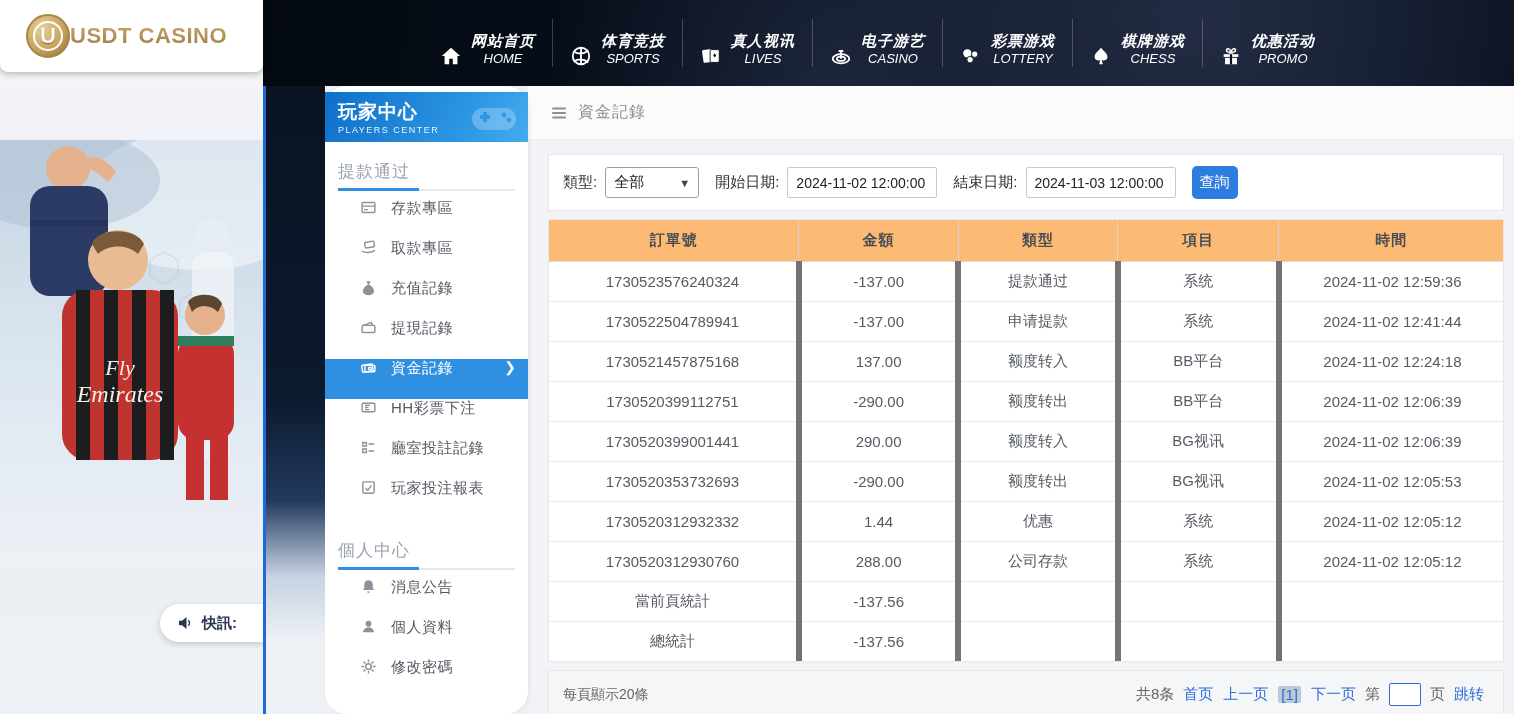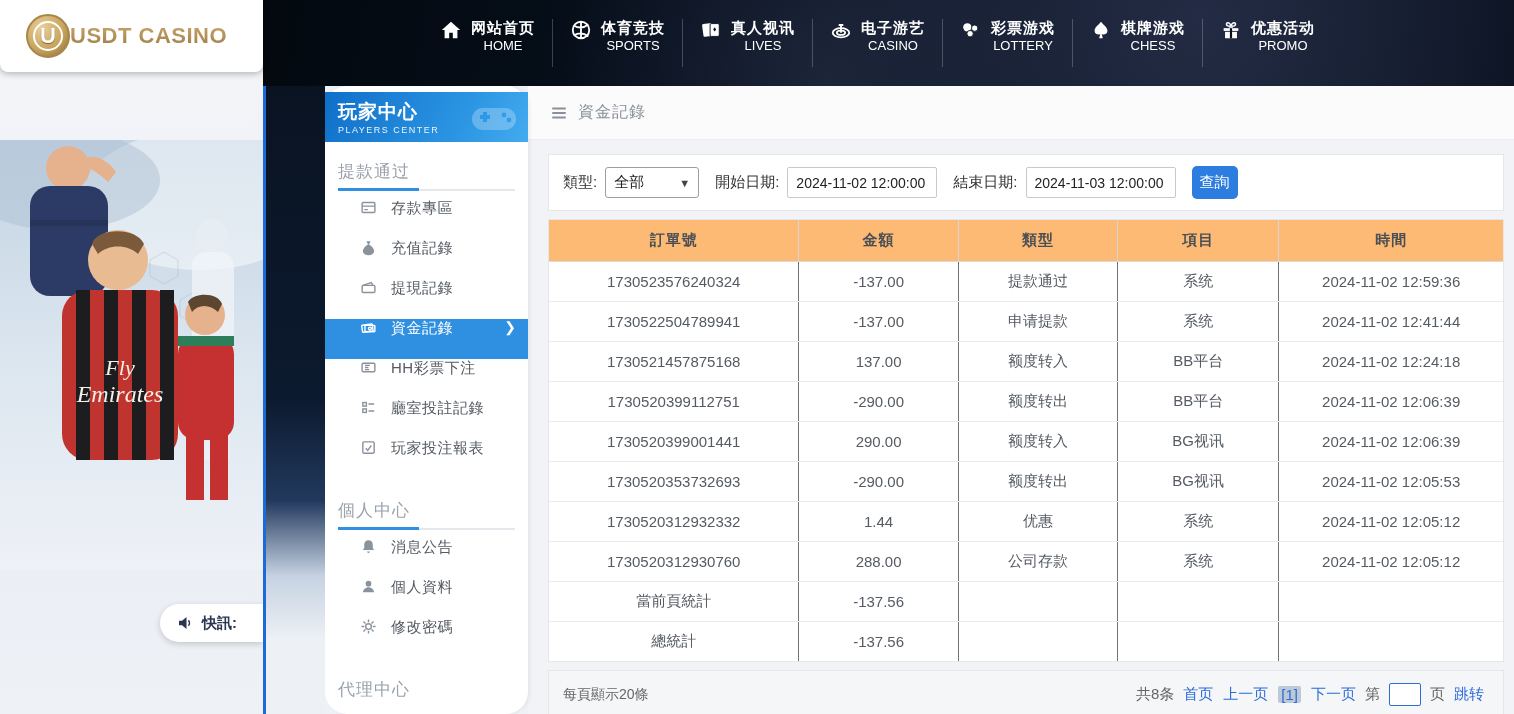--- a/index.html
+++ b/index.html
@@ -19,22 +19,22 @@
   .logo-text { font-size:22px; font-weight:bold; letter-spacing:.5px;
     background:linear-gradient(180deg,#caa76b,#9c7a44);
     -webkit-background-clip:text; background-clip:text; color:transparent; }
 
   
   .topnav { position:absolute; left:263px; top:0; right:0; height:86px;
     background:radial-gradient(circle at 75% 20%, #232c44 0%, transparent 45%),
                radial-gradient(circle at 45% 90%, #1c2438 0%, transparent 40%),
                linear-gradient(100deg,#03090f 0%, #071120 45%, #0d1526 70%, #070d1a 100%);
     display:flex; align-items:center; padding-left:160px; z-index:20; }
-  .nav-item { display:flex; align-items:flex-start; height:48px; padding:0 17px;
-    cursor:pointer; position:relative; }
+  .nav-item { display:flex; align-items:flex-end; height:48px; padding:0 17px;
+    cursor:pointer; position:relative;font-style:italic; }
   .nav-item + .nav-item { border-left:1px solid rgba(255,255,255,.22); }
   .nav-ico { color:#fff; margin-right:9px; display:flex; }
   .nav-txt { display:flex; flex-direction:column; align-items:center; line-height:1.25; }
   .nav-txt .zh { color:#fff; font-size:15px; font-weight:bold; letter-spacing:1px; }
   .nav-txt .en { color:#fff; font-size:13px; }
 
   
   .promo { position:absolute; left:0; top:72px; width:263px; bottom:0;
     background:linear-gradient(180deg,#f2f4f8 0%, #e9edf3 60%, #eef1f6 100%); }
   .promo-photo { position:absolute; left:0; top:68px; width:263px; height:430px; }
@@ -90,21 +90,21 @@
     font-family:"Liberation Sans",sans-serif; }
   .btn-query { width:46px; height:33px; background:#2d7ce0; border:none; border-radius:5px;
     color:#fff; font-size:15px; cursor:pointer; font-family:"Liberation Sans",sans-serif; }
 
   .table-card { margin:8px 10px 0 20px; background:#fff; border:1px solid #e7e7e7; }
   table.rec { width:100%; border-collapse:collapse; table-layout:fixed; }
   table.rec th { height:41px; background:#fdba74; font-size:15px; font-weight:bold; color:#4a4f55;
     border-bottom:1px solid #dadada; border-right:1px solid #d5d5d5; letter-spacing:1px; }
   table.rec th:last-child { border-right:none; }
   table.rec td { height:40px; text-align:center; font-size:15px; color:#555b63;
-    border-bottom:1px solid #ebebeb; border-right:1px solid #737373; }
+    border-bottom:1px solid #ebebeb; border-right:6px solid #737373; }
   table.rec td:last-child { border-right:none; }
   table.rec tr:last-child td { border-bottom:none; }
 
   .footer-bar { margin:8px 10px 0 20px; height:49px; background:#f5f6f8;
     border:1px solid #e7e7e7; display:flex; align-items:center;
     justify-content:space-between; padding:0 14px; }
   .per-page { font-size:14px; color:#666; }
   .pager { display:flex; align-items:center; font-size:15px; }
   .pager .gray { color:#666; margin:0 4px; }
   .pager a { color:#2e6cd8; text-decoration:none; margin:0 5px; cursor:pointer; }
@@ -302,20 +302,29 @@
       <span class="mi-ico">
         <svg width="17" height="17" viewBox="0 0 24 24" fill="none" stroke="currentColor" stroke-width="2">
             <rect x="3" y="5" width="18" height="14" rx="1.5"></rect>
             <path d="M3 10h18M6 15h5"></path>
           </svg>
         </span>
       <span class="mi-label">存款專區</span>
     </div>
     <div class="menu-item">
       <span class="mi-ico">
+        <svg width="17" height="17" viewBox="0 0 24 24" fill="none" stroke="currentColor" stroke-width="2">
+            <rect x="7" y="4" width="13" height="8" rx="1" transform="rotate(-10 13 8)"></rect>
+            <path d="M3 17c4 3 12 3 18-1"></path>
+          </svg>
+        </span>
+      <span class="mi-label">取款專區</span>
+    </div>
+    <div class="menu-item">
+      <span class="mi-ico">
         <svg width="17" height="17" viewBox="0 0 24 24" fill="currentColor">
             <path d="M9 3h6l-2 4h-2zM12 7C7 10 4 14 4 17a8 6 0 0 0 16 0c0-3-3-7-8-10z"></path>
           </svg>
         </span>
       <span class="mi-label">充值記錄</span>
     </div>
     <div class="menu-item">
       <span class="mi-ico">
         <svg width="17" height="17" viewBox="0 0 24 24" fill="none" stroke="currentColor" stroke-width="2">
             <path d="M4 9l12-4 2 4"></path>

